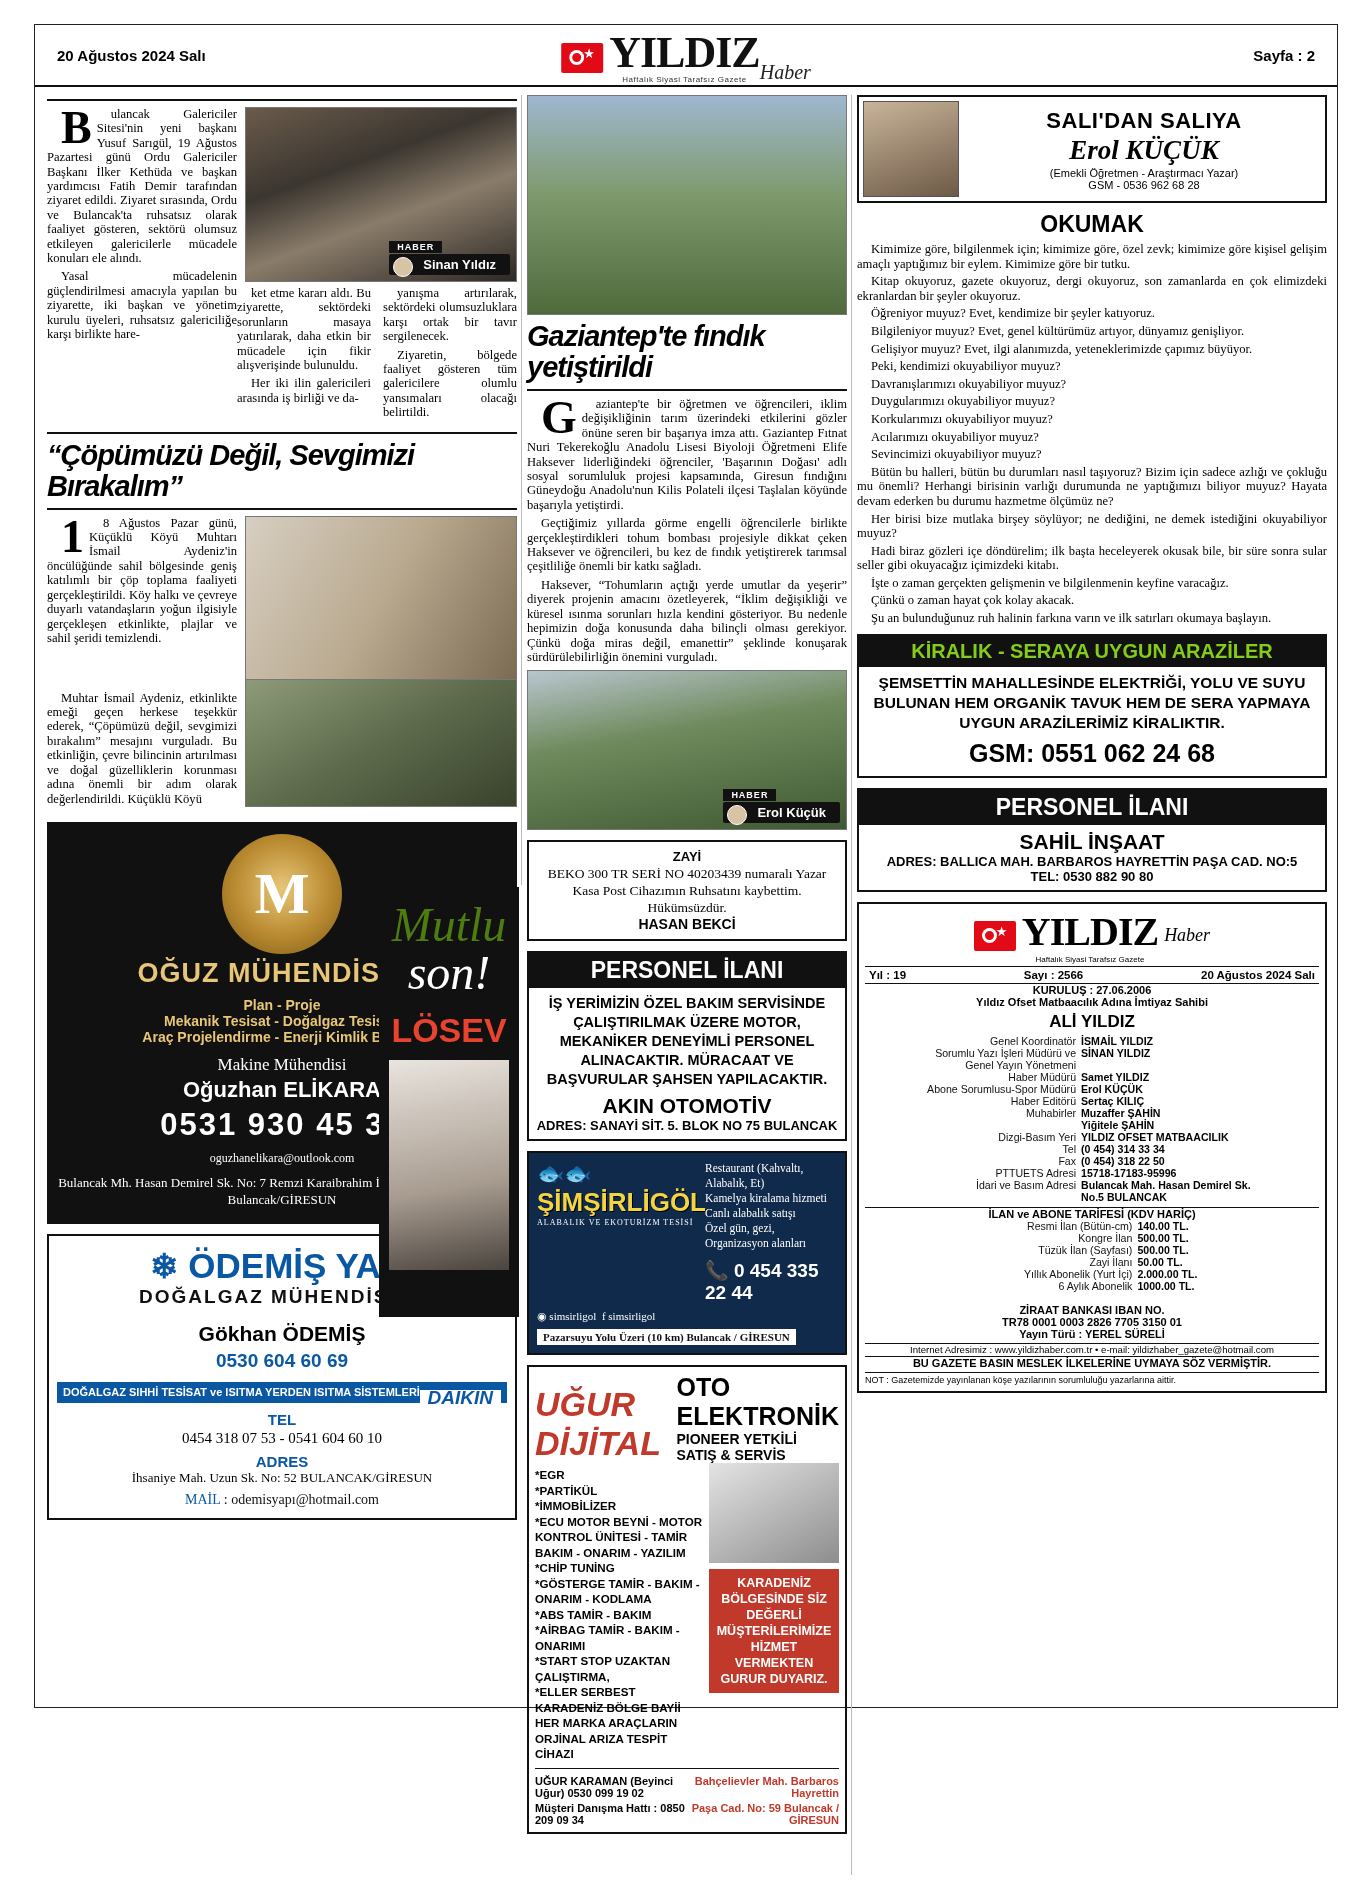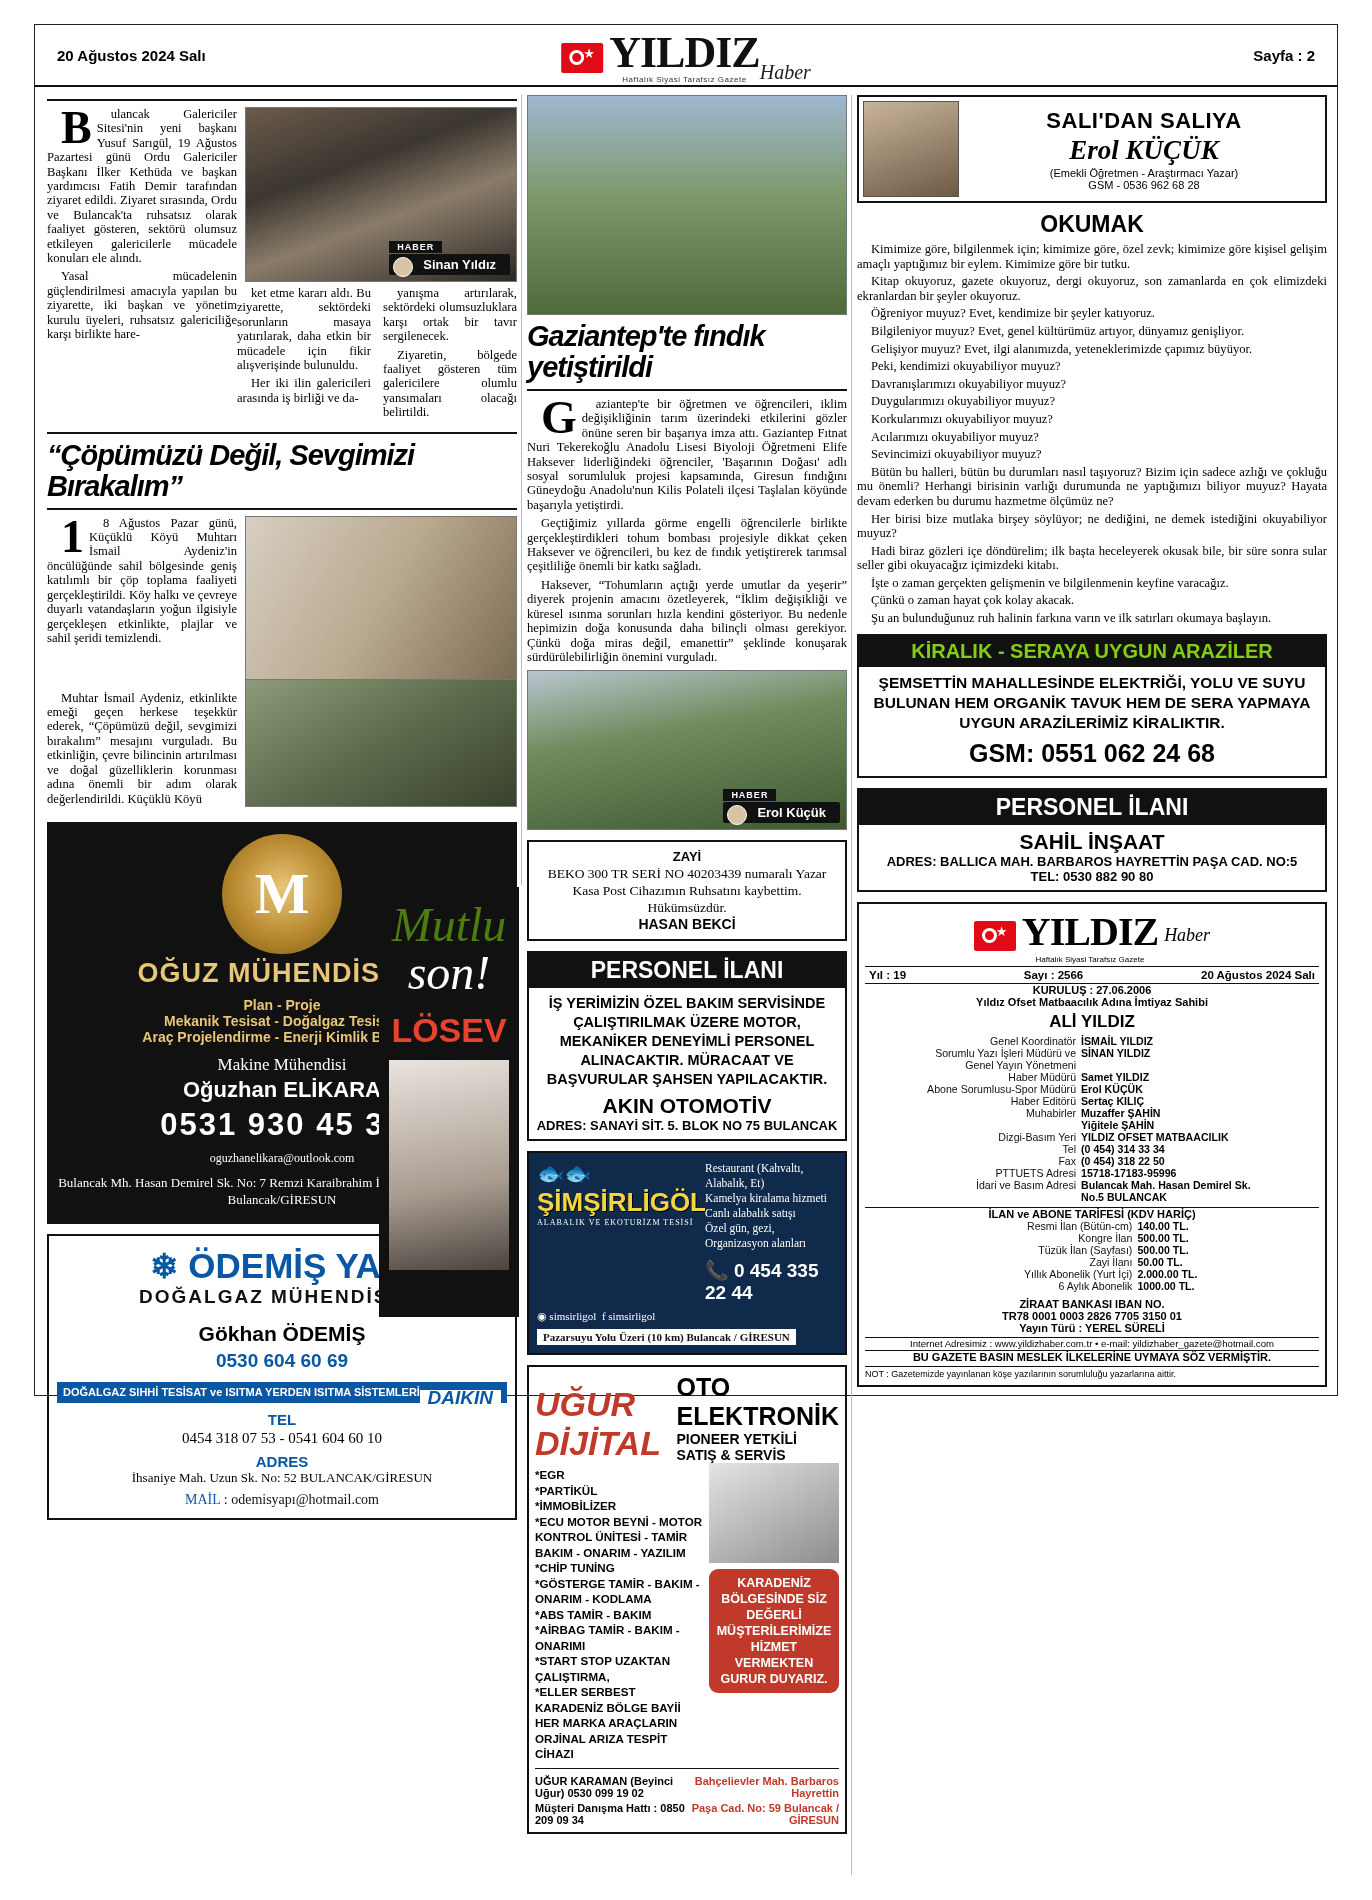--- a/index.html
+++ b/index.html
@@ -5,21 +5,21 @@
   * { box-sizing: border-box; }
   html, body { margin:0; padding:0; }
   body {
     width:1372px; height:1900px;
     background:#fff;
     font-family:"Liberation Serif", serif;
     color:#000;
     position:relative;
   }
   .page {
-    position:absolute; left:34px; top:24px; width:1304px; height:1372px;
+    position:absolute; left:34px; top:24px; width:1304px; height:1684px;
     border:1px solid #222; background:#fff;
     padding:0;
   }
   
   .masthead {
     height:62px; position:relative; border-bottom:2px solid #111;
   }
   .masthead .date {
     position:absolute; left:22px; top:22px;
     font-family:"Liberation Sans", sans-serif; font-size:15px; font-weight:bold;
@@ -176,21 +176,21 @@
   .simsir .phone{ font-family:"Liberation Sans",sans-serif; font-weight:bold; font-size:19px;}
   .simsir .soc{ font-size:11px; margin-top:6px;}
   .simsir .addr{ background:#fff; color:#111; font-size:11px; font-weight:bold; padding:2px 6px; display:inline-block; margin-top:6px;}
 
   
   .ugur{ border:2px solid #111; margin-top:10px; padding:6px; }
   .ugur .t1{ font-family:"Liberation Sans",sans-serif; font-weight:bold; font-style:italic; font-size:34px; color:#c0392b;}
   .ugur .t2{ font-family:"Liberation Sans",sans-serif; font-weight:bold; font-size:25px;}
   .ugur .t3{ font-family:"Liberation Sans",sans-serif; font-weight:bold; font-size:14px;}
   .ugur ul{ margin:4px 0 0; padding:0; list-style:none; font-family:"Liberation Sans",sans-serif; font-size:11.6px; line-height:15.5px; font-weight:bold;}
-  .ugur .redbox{ background:#c0392b; color:#fff; font-family:"Liberation Sans",sans-serif; font-weight:bold; font-size:12.5px; text-align:center; line-height:16px; padding:6px;border-radius:9px;}
+  .ugur .redbox{ background:#c0392b; color:#fff; font-family:"Liberation Sans",sans-serif; font-weight:bold; font-size:12.5px; text-align:center; line-height:16px; padding:6px;}
   .ugur .footer{ margin-top:6px; border-top:1px solid #111; display:flex; font-family:"Liberation Sans",sans-serif; font-size:11px; font-weight:bold;}
   .ugur .footer div{flex:1; padding-top:3px;}
   .ugur .footer .red{ color:#c0392b;}
 
   
   .kunye{ border:2px solid #111; margin-top:10px; text-align:center; padding:0 6px 6px;}
   .kunye .top{ display:flex; align-items:center; justify-content:center; gap:6px; padding:4px 0 2px;}
   .kunye .ybig{ font-family:"Liberation Serif",serif; font-weight:bold; font-size:40px; letter-spacing:-1px;}
   .kunye .bar{ display:flex; justify-content:space-between; border-top:1px solid #111; border-bottom:1px solid #111; font-family:"Liberation Sans",sans-serif; font-size:11.5px; font-weight:bold; padding:2px 4px;}
   .kunye .kb{ font-family:"Liberation Sans",sans-serif; font-size:11px; font-weight:bold;}
@@ -567,21 +567,21 @@
           <tr>
                 <td class="l">Yıllık Abonelik (Yurt İçi)</td>
                 <td class="r">2.000.00 TL.</td>
               </tr>
           <tr>
                 <td class="l">6 Aylık Abonelik</td>
                 <td class="r">1000.00 TL.</td>
               </tr>
         </tbody>
           </table>
-        <div class="kb" style="margin-top:6px;">ZİRAAT BANKASI IBAN NO.</div>
+        <div class="kb" style="margin-top:12px;">ZİRAAT BANKASI IBAN NO.</div>
         <div class="kb">TR78 0001 0003 2826 7705 3150 01</div>
         <div class="kb">Yayın Türü : YEREL SÜRELİ</div>
         <div class="small" style="border-top:1px solid #111; margin-top:3px;">Internet Adresimiz : www.yildizhaber.com.tr • e-mail: yildizhaber_gazete@hotmail.com</div>
         <div class="kb" style="border-top:1px solid #111;">BU GAZETE BASIN MESLEK İLKELERİNE UYMAYA SÖZ VERMİŞTİR.</div>
         <div class="note">NOT : Gazetemizde yayınlanan köşe yazılarının sorumluluğu yazarlarına aittir.</div>
       </div>
     </div>
 
   </div>
 </div>

